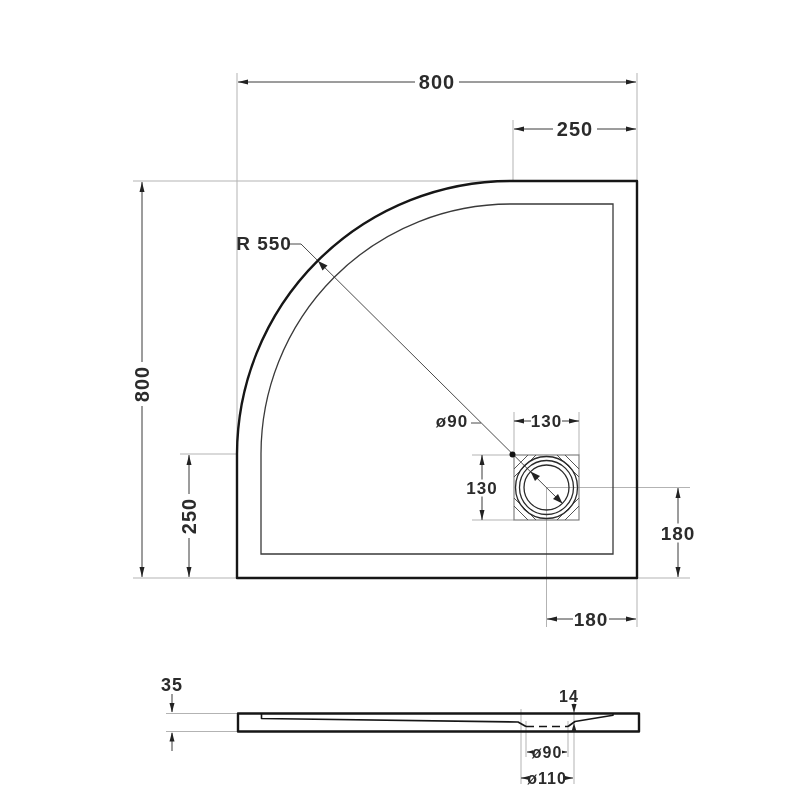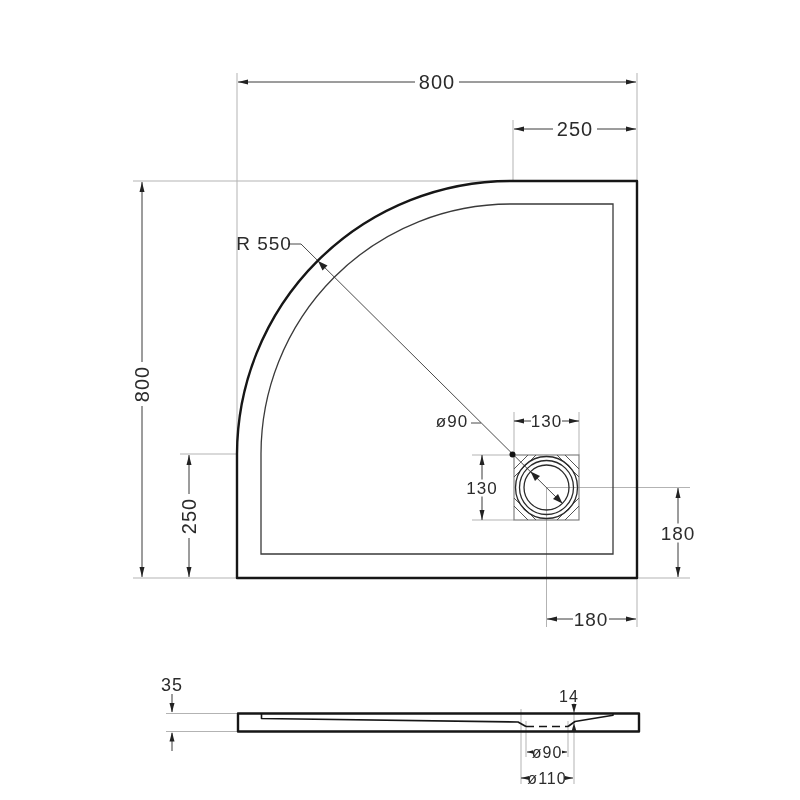--- a/index.html
+++ b/index.html
@@ -1,16 +1,16 @@
 <!DOCTYPE html>
 <html><head>
 <meta charset="utf-8">
 <style>
   html,body{margin:0;padding:0;background:#ffffff;}
-  .stage{position:relative;width:800px;height:800px;background:#ffffff;overflow:hidden;}
+  .stage{position:relative;width:800px;height:800px;background:#ffffff;overflow:hidden;font-weight:bold;}
   svg{display:block;}
   text{font-family:"Liberation Sans","DejaVu Sans",sans-serif;fill:#2b2b2b;letter-spacing:1px;}
   .ext{stroke:#b3b3b3;stroke-width:1;fill:none;}
   .dim{stroke:#3a3a3a;stroke-width:1;fill:none;}
   .lead{stroke:#4a4a4a;stroke-width:1;fill:none;}
   .thick{stroke:#161616;stroke-width:2.4;fill:none;stroke-linejoin:round;}
   .mid{stroke:#161616;stroke-width:1.6;fill:none;stroke-linejoin:round;}
   .rim{stroke:#3a3a3a;stroke-width:1.3;fill:none;}
   .drainln{stroke:#777;stroke-width:1.1;fill:none;}
   .chamf{stroke:#555;stroke-width:1;fill:none;}

